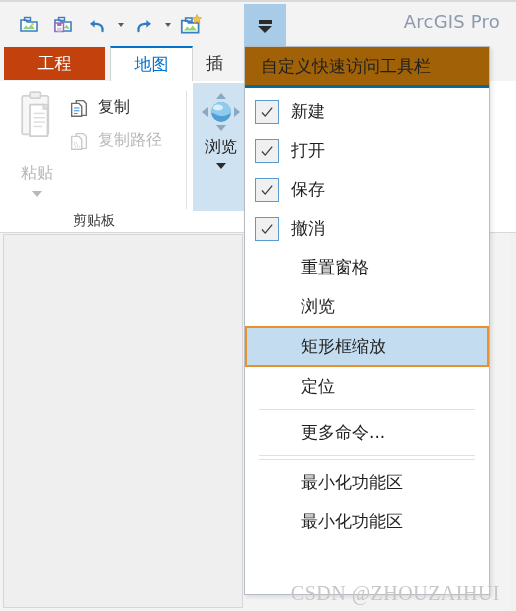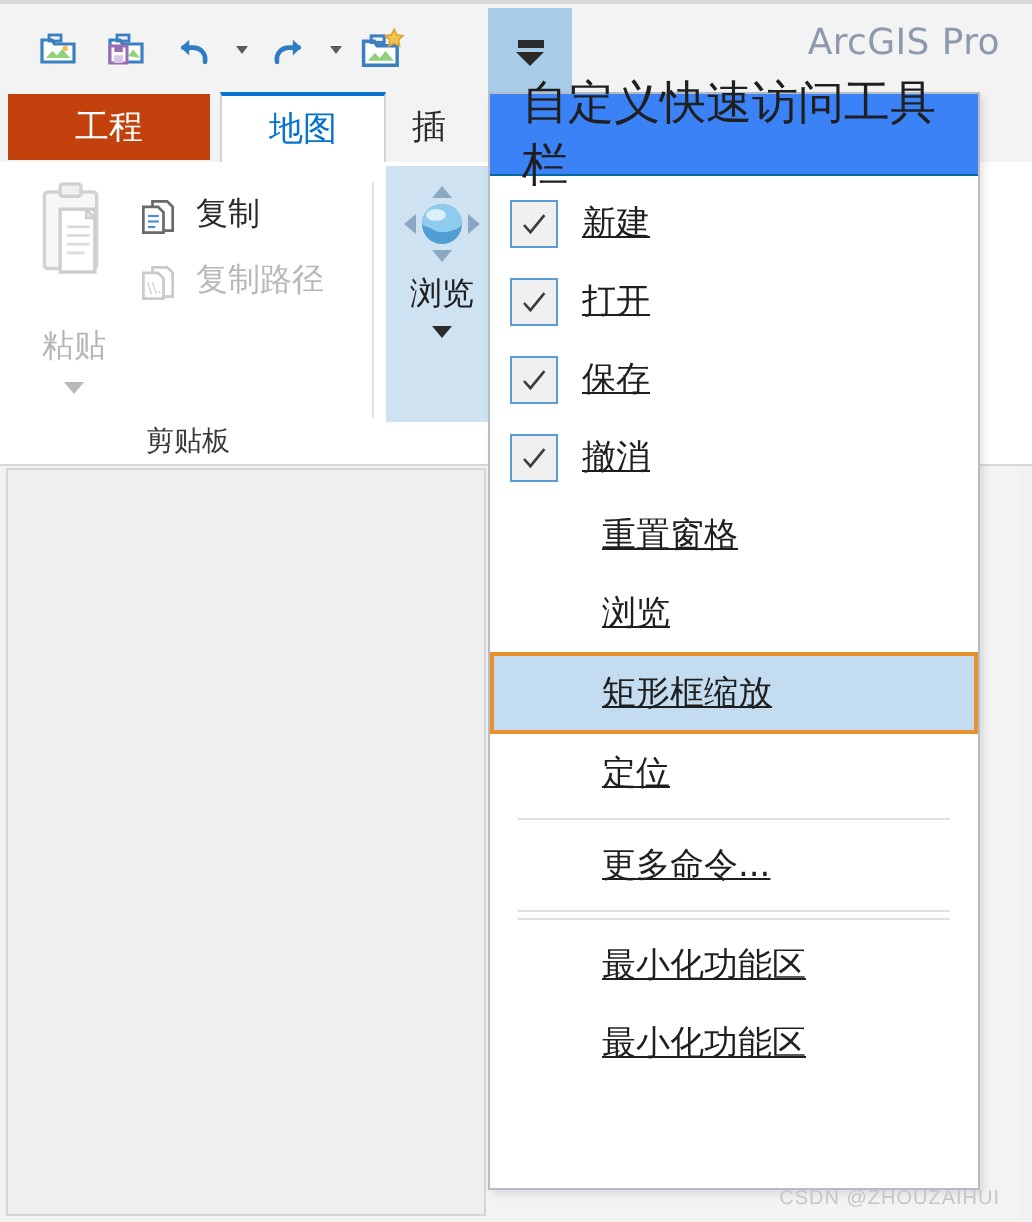--- a/index.html
+++ b/index.html
@@ -270,41 +270,40 @@
     top: 46px;
     width: 246px;
     height: 549px;
     background: #ffffff;
     border: 1px solid #b6bcc4;
     box-sizing: border-box;
     box-shadow: 2px 2px 4px rgba(0,0,0,.10);
   }
   .menu-header {
     height: 41px;
-    background: #3b82f6;
-    border-bottom: 1px solid #0369a1;
+    background: #a16207;
+    border-bottom: 3px solid #0369a1;
     display: flex;
     align-items: center;
     padding-left: 16px;
-    font-size: 23px;
+    font-size: 17px;
     color: #1f1f1f;
     box-sizing: border-box;
   }
   .menu-list {
     padding-top: 4px;
   }
   .menu-item {
     height: 39px;
     display: flex;
     align-items: center;
     font-size: 17px;
     color: #1f1f1f;
     box-sizing: border-box;
     position: relative;
-    text-decoration: underline;
   }
   .menu-item .chk {
     width: 24px;
     height: 24px;
     margin-left: 10px;
     margin-right: 12px;
     border: 1px solid #5a9bd5;
     background: #f0f0f0;
     display: flex;
     align-items: center;
@@ -327,24 +326,24 @@
   .menu-sep {
     height: 1px;
     background: #e0e0e0;
     margin: 3px 14px;
   }
 
   .watermark {
     position: absolute;
     right: 10px;
     bottom: 6px;
-    font-size: 10px;
+    font-size: 20px;
     color: #c6c6c6;
     letter-spacing: .5px;
-    font-family: Liberation Sans, sans-serif;
+    font-family: Liberation Serif, serif;
   }
 </style>
 </head>
 <body>
 
 <div class="app">
 
   <div class="titlebar">
 
     <div class="qat">

